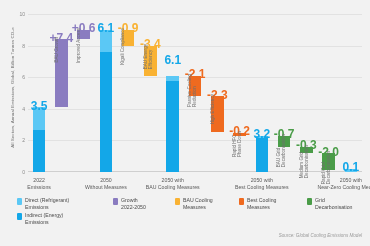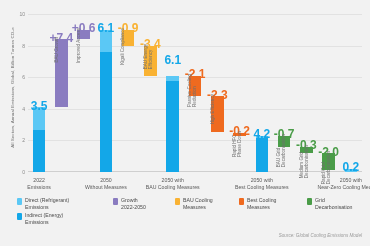--- a/index.html
+++ b/index.html
@@ -162,37 +162,37 @@
       <div class="dlabel" style="left: 189.267px; top: 73.66px; color: rgb(239, 106, 31);">-2.3</div>
       <div class="vlabel" style="white-space: pre; left: 181.532px; top: 80.16px; transform: rotate(-90deg) translateX(-100%); transform-origin: left top;">High Efficiency</div>
       <div class="bar" style="left: 205.299px; width: 12.4693px; top: 118.5px; height: 3.16px; bottom: auto; background: rgb(239, 106, 31);"></div>
       <div class="dlabel" style="left: 211.533px; top: 110px; color: rgb(239, 106, 31);">-0.2</div>
       <div class="vlabel" style="white-space: pre; left: 203.799px; top: 116.5px; transform: rotate(-90deg) translateX(-100%); transform-origin: left top;">Rapid HFC
 Phase Down</div>
       <div class="bar" style="left: 227.565px; width: 12.4693px; top: 121.66px; height: 36.34px; bottom: auto;">
         <div class="seg" style="height: 33.97px; bottom: 0px; position: absolute; background: rgb(19, 167, 232);"></div>
         <div class="seg" style="height: 2.37px; bottom: 33.97px; position: absolute; background: rgb(91, 200, 245);"></div>
       </div>
-      <div class="dlabel" style="left: 233.8px; top: 113.16px; color: rgb(19, 167, 232);">4.2</div>
+      <div class="dlabel" style="left: 233.8px; top: 113.16px; color: rgb(19, 167, 232);">3.2</div>
       <div class="bar" style="left: 249.832px; width: 12.4693px; top: 121.66px; height: 11.06px; bottom: auto; background: rgb(74, 156, 72);"></div>
       <div class="dlabel" style="left: 256.067px; top: 113.16px; color: rgb(74, 156, 72); text-align: right;">-0.7</div>
       <div class="vlabel" style="white-space: pre; left: 248.332px; top: 119.66px; transform: rotate(-90deg) translateX(-100%); transform-origin: left top;">BAU Grid
 Decarbonisation</div>
       <div class="bar" style="left: 272.099px; width: 12.4693px; top: 132.72px; height: 6.32px; bottom: auto; background: rgb(74, 156, 72);"></div>
       <div class="dlabel" style="left: 278.333px; top: 124.22px; color: rgb(74, 156, 72);">-0.3</div>
       <div class="vlabel" style="white-space: pre; left: 270.599px; top: 130.72px; transform: rotate(-90deg) translateX(-100%); transform-origin: left top;">Medium Grid
 Decarbonisation</div>
       <div class="bar" style="left: 294.365px; width: 12.4693px; top: 139.04px; height: 17.38px; bottom: auto; background: rgb(74, 156, 72);"></div>
       <div class="dlabel" style="left: 300.6px; top: 130.54px; color: rgb(74, 156, 72);">-2.0</div>
       <div class="vlabel" style="white-space: pre; left: 292.865px; top: 137.04px; transform: rotate(-90deg) translateX(-100%); transform-origin: left top;">Rapid Grid
 Decarbonisation</div>
       <div class="bar" style="left: 316.632px; width: 12.4693px; top: 154.84px; height: 3.16px; bottom: auto;">
         <div class="seg" style="height: 3.16px; bottom: 0px; position: absolute; background: rgb(91, 200, 245);"></div>
       </div>
-      <div class="dlabel" style="left: 322.867px; top: 146.34px; color: rgb(19, 167, 232);">0.2</div>
+      <div class="dlabel" style="left: 322.867px; top: 146.34px; color: rgb(19, 167, 232);">0.1</div>
     </div>
 
   <div class="xaxis" id="xaxis">
       <div class="xtick" style="left: 11.1333px; top: 3px; white-space: pre-line;">2022
 Emissions</div>
       <div class="xtick" style="left: 77.9333px; top: 3px; white-space: pre-line;">2050
 Without Measures</div>
       <div class="xtick" style="left: 144.733px; top: 3px; white-space: pre-line;">2050 with
 BAU Cooling Measures</div>
       <div class="xtick" style="left: 233.8px; top: 3px; white-space: pre-line;">2050 with

